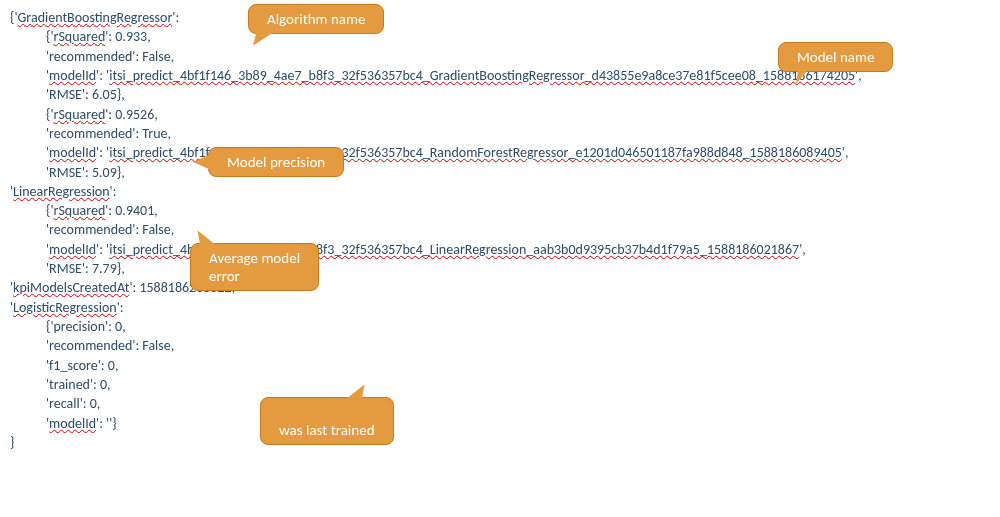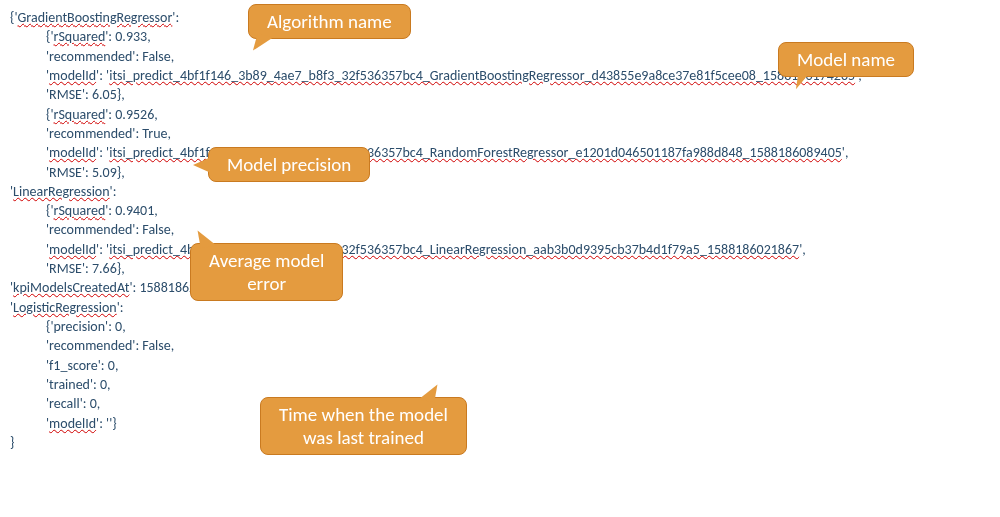--- a/index.html
+++ b/index.html
@@ -16,22 +16,22 @@
   .l1{padding-left:0}
   .l2{padding-left:36px}
   .u{text-decoration:underline wavy #d00000;text-decoration-thickness:1px}
   .callout{
     position:absolute;
     background:#e49b3f;
     color:#fff;
     border:0.5px solid #c97a20;
     border-radius:8px;
     padding:5px 18px;
-    font-size:19px;
-    text-align:center;
+    font-size:15px;
+    text-align:left;
     box-shadow:0 0 0 rgba(0,0,0,0);
   }
   .callout::after{
     content:"";
     position:absolute;
     width:0;height:0;
     border-style:solid;
   }
   
   .tail-bl::after{ 
@@ -77,21 +77,21 @@
 
   <div class="l2">{'<span class="u">rSquared</span>': <span>0.9526</span>,</div>
   <div class="l2">'<span>recommended</span>': <span>True</span>,</div>
   <div class="l2">'<span class="u">modelId</span>': '<span class="u">itsi_predict_4bf1f146_3b89_4ae7_b8f3_32f536357bc4_RandomForestRegressor_e1201d046501187fa988d848_1588186089405</span>',</div>
   <div class="l2">'<span>RMSE</span>': <span>5.09</span>},</div>
 
   <div class="l1">'<span class="u">LinearRegression</span>':</div>
   <div class="l2">{'<span class="u">rSquared</span>': <span>0.9401</span>,</div>
   <div class="l2">'<span>recommended</span>': <span>False</span>,</div>
   <div class="l2">'<span class="u">modelId</span>': '<span class="u">itsi_predict_4bf1f146_3b89_4ae7_b8f3_32f536357bc4_LinearRegression_aab3b0d9395cb37b4d1f79a5_1588186021867</span>',</div>
-  <div class="l2">'<span>RMSE</span>': <span>7.66</span>},</div>
+  <div class="l2">'<span>RMSE</span>': <span>7.79</span>},</div>
 
   <div class="l1">'<span class="u">kpiModelsCreatedAt</span>': <span>1588186233822</span>,</div>
 
   <div class="l1">'<span class="u">LogisticRegression</span>':</div>
   <div class="l2">{'<span>precision</span>': <span>0</span>,</div>
   <div class="l2">'<span>recommended</span>': <span>False</span>,</div>
   <div class="l2">'<span>f1_score</span>': <span>0</span>,</div>
   <div class="l2">'<span>trained</span>': <span>0</span>,</div>
   <div class="l2">'<span>recall</span>': <span>0</span>,</div>
   <div class="l2">'<span class="u">modelId</span>': '<span></span>'}</div>
@@ -106,15 +106,15 @@
   <span>Model name</span>
 </div>
 <div class="callout tail-left" style="top:147px;left:208px">
   <span>Model precision</span>
 </div>
 <div class="callout tail-tl" style="top:243px;left:190px">
   <span>Average model</span><br>
   <span>error</span>
 </div>
 <div class="callout tail-tr" style="top:397px;left:260px">
-  <span>Time when the model</span><br>
+  <br>
   <span>was last trained</span>
 </div>
 
 </body></html>

